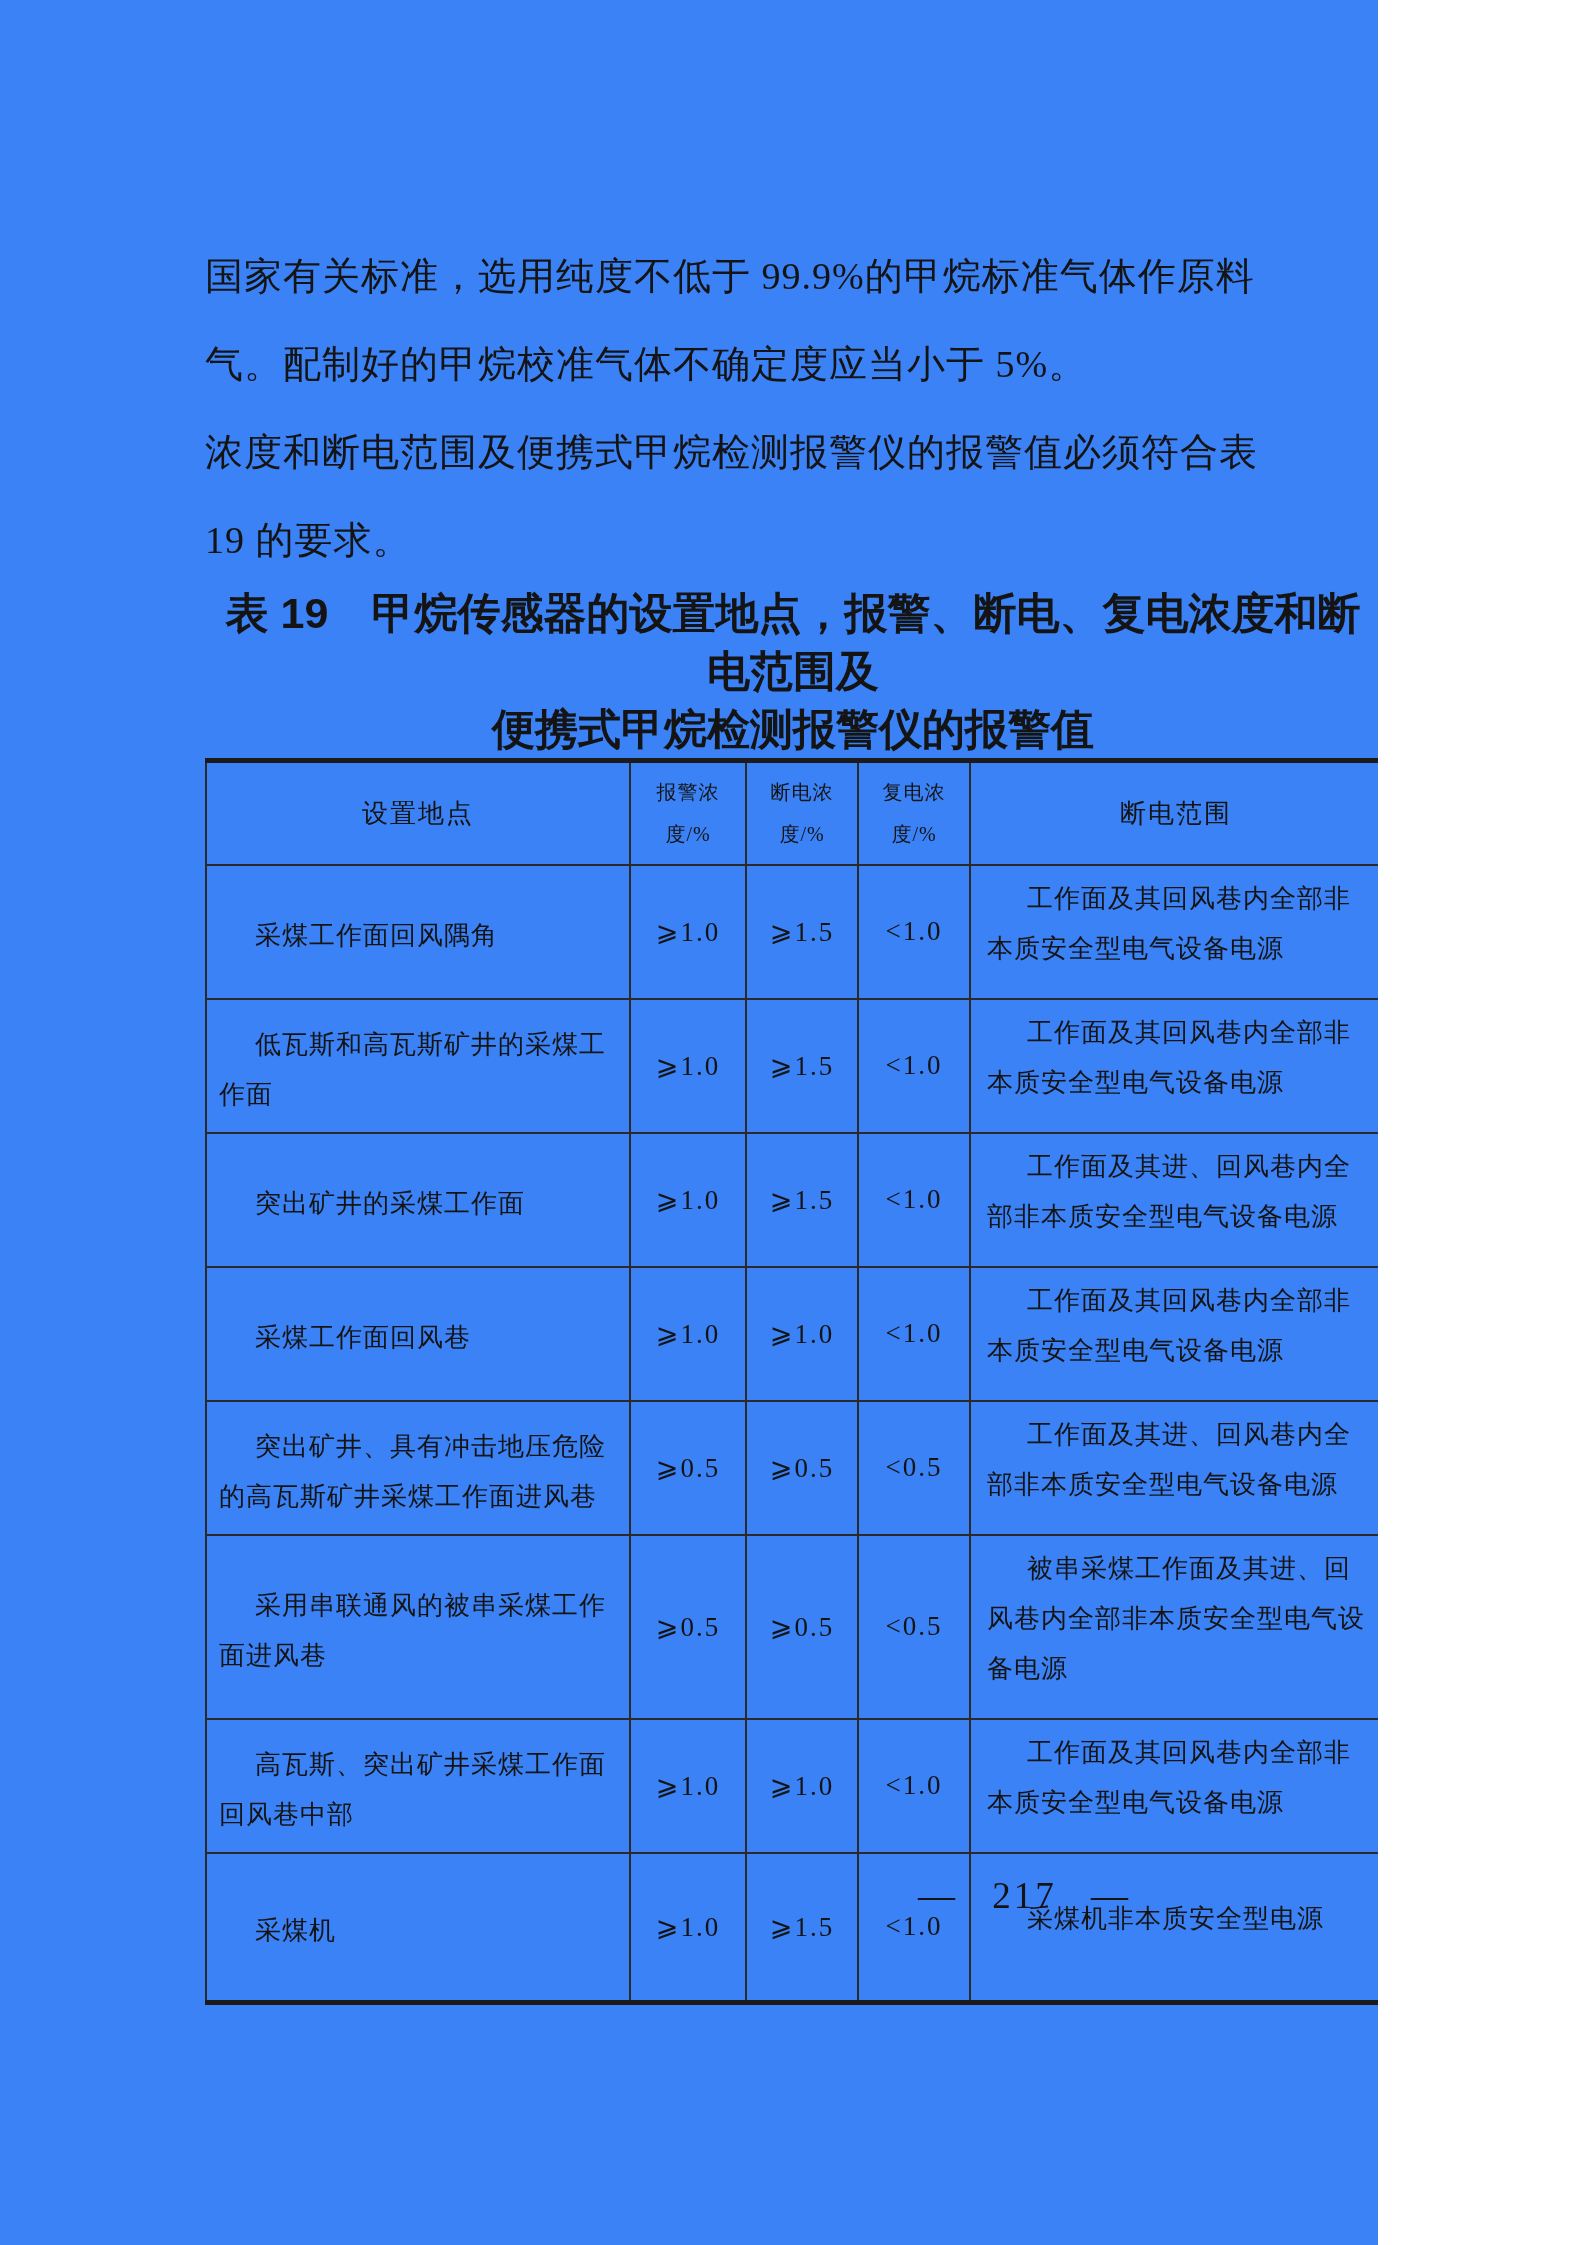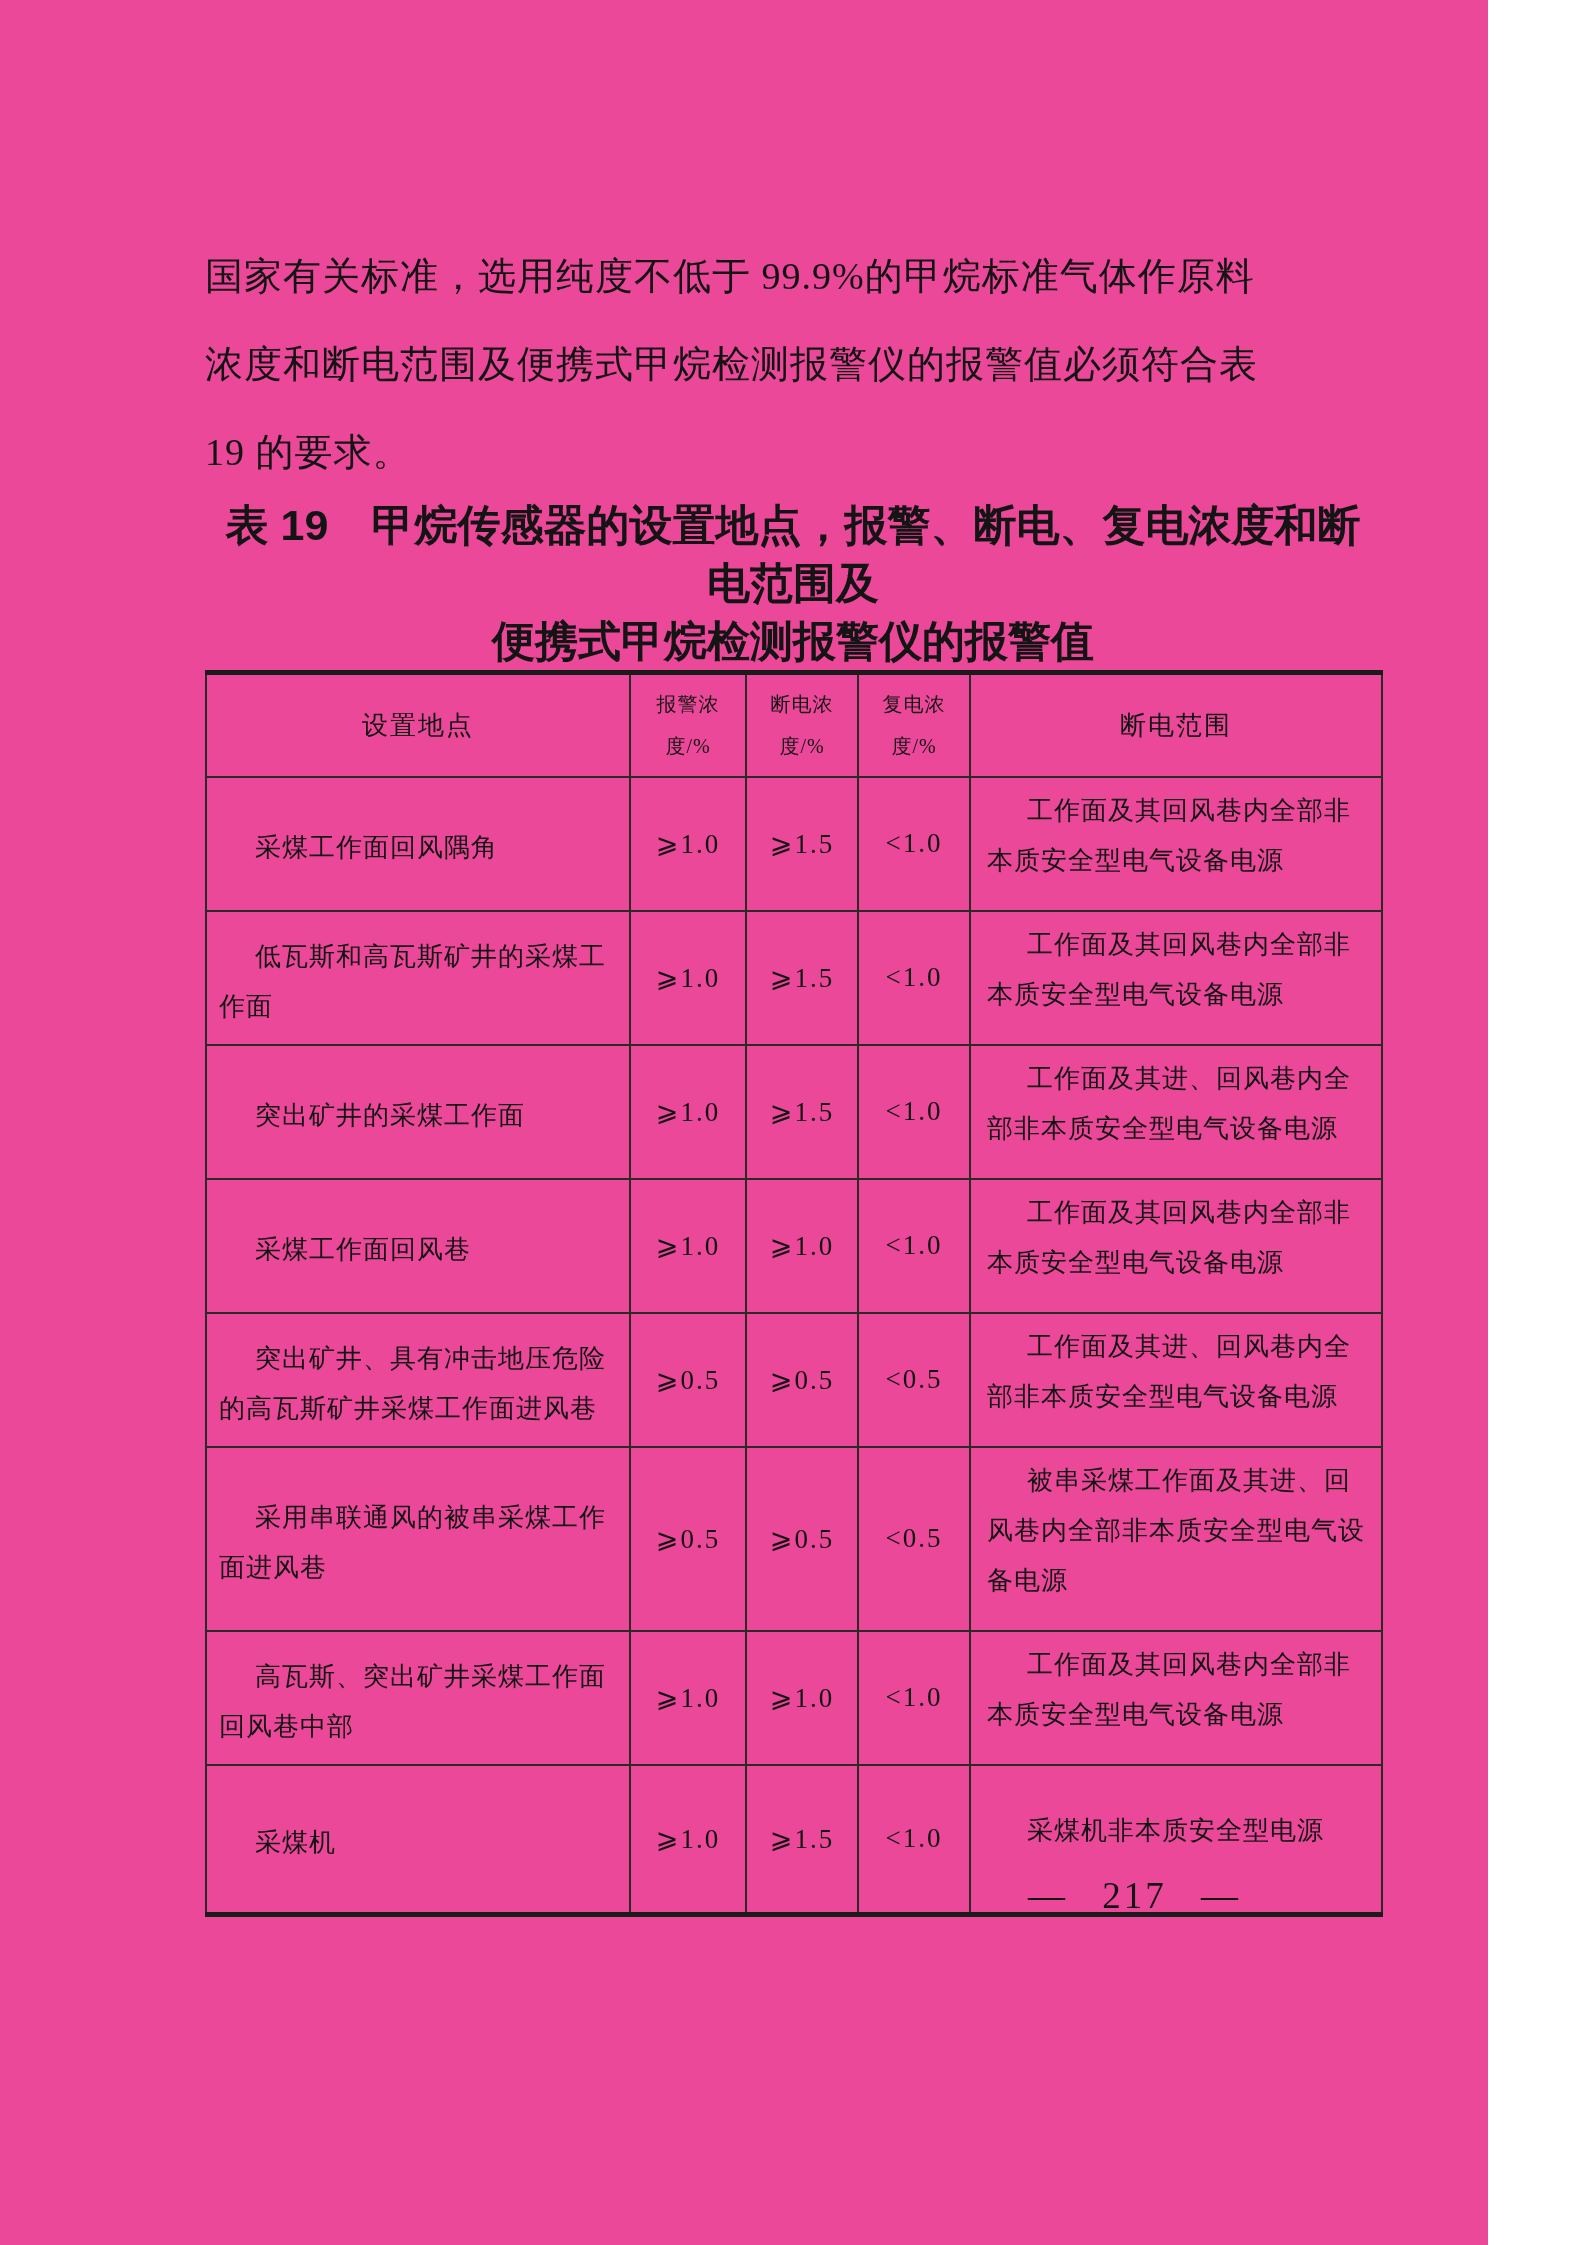--- a/index.html
+++ b/index.html
@@ -1,19 +1,19 @@
 <!DOCTYPE html>
 <html lang="zh"><head>
 <meta charset="utf-8">
 <style>
   html,body{margin:0;padding:0;background:#ffffff;}
   .page{
     position:relative;
-    width:1488px;height:2245px;
-    background:#ec4899;
+    width:1378px;height:2245px;
+    background:#3b82f6;
     overflow:hidden;
     font-family:"Liberation Serif","DejaVu Serif",serif;
     color:#141414;
   }
   .content{
     position:absolute;
     left:205px;top:0;
     width:1176px;
     padding-top:232px;
   }
@@ -89,20 +89,21 @@
     white-space:nowrap;
   }
 </style>
 </head>
 <body>
 
 <div class="page">
   <div class="content">
 
     <p class="bodyline">国家有关标准，选用纯度不低于 99.9%的甲烷标准气体作原料</p>
+    <p class="bodyline">气。配制好的甲烷校准气体不确定度应当小于 5%。</p>
 
     <p class="bodyline">浓度和断电范围及便携式甲烷检测报警仪的报警值必须符合表</p>
     <p class="bodyline">19 的要求。</p>
 
     <p class="table-title">表 19　甲烷传感器的设置地点，报警、断电、复电浓度和断电范围及</p>
     <p class="table-title">便携式甲烷检测报警仪的报警值</p>
 
     <table class="t19">
       <colgroup>
         <col style="width:424px">

